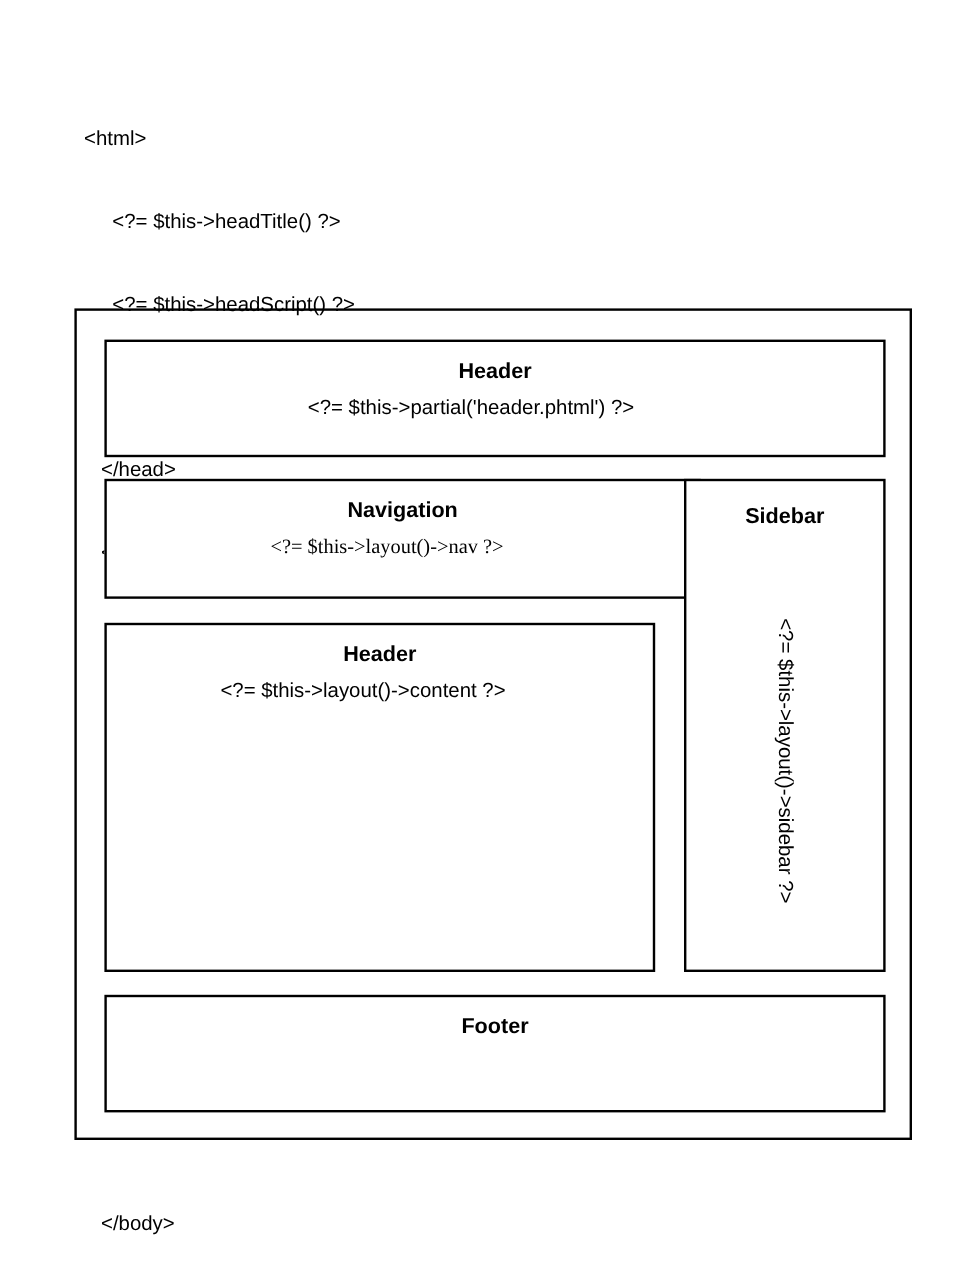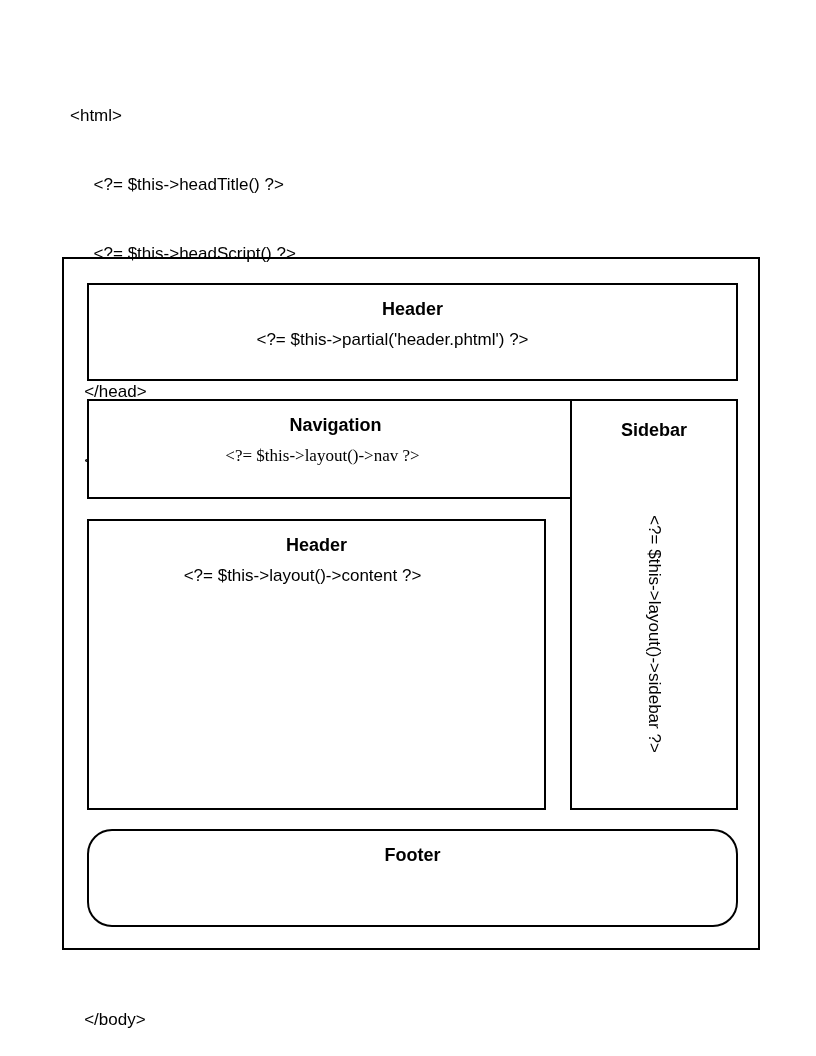--- a/index.html
+++ b/index.html
@@ -106,21 +106,21 @@
   }
   .sidebar-vertical-code span {
     display: block;
     font-size: 17px;
     white-space: pre;
     transform: rotate(90deg);
     transform-origin: center center;
   }
   
   #region-footer {
-    left: 23px;  top: 570px; width: 651px;  height: 98px; border-radius: 25px;
+    left: 23px;  top: 570px; width: 651px;  height: 98px;
   }
 </style>
 </head>
 <body>
 
 <div id="code-top">
   <span class="code-line">&lt;html&gt;</span>
   <span class="code-line">     &lt;?= $this-&gt;headTitle() ?&gt;</span>
   <span class="code-line">     &lt;?= $this-&gt;headScript() ?&gt;</span>
   <span class="code-line">     &lt;?= $this-&gt;headStylesheet() ?&gt;</span>

